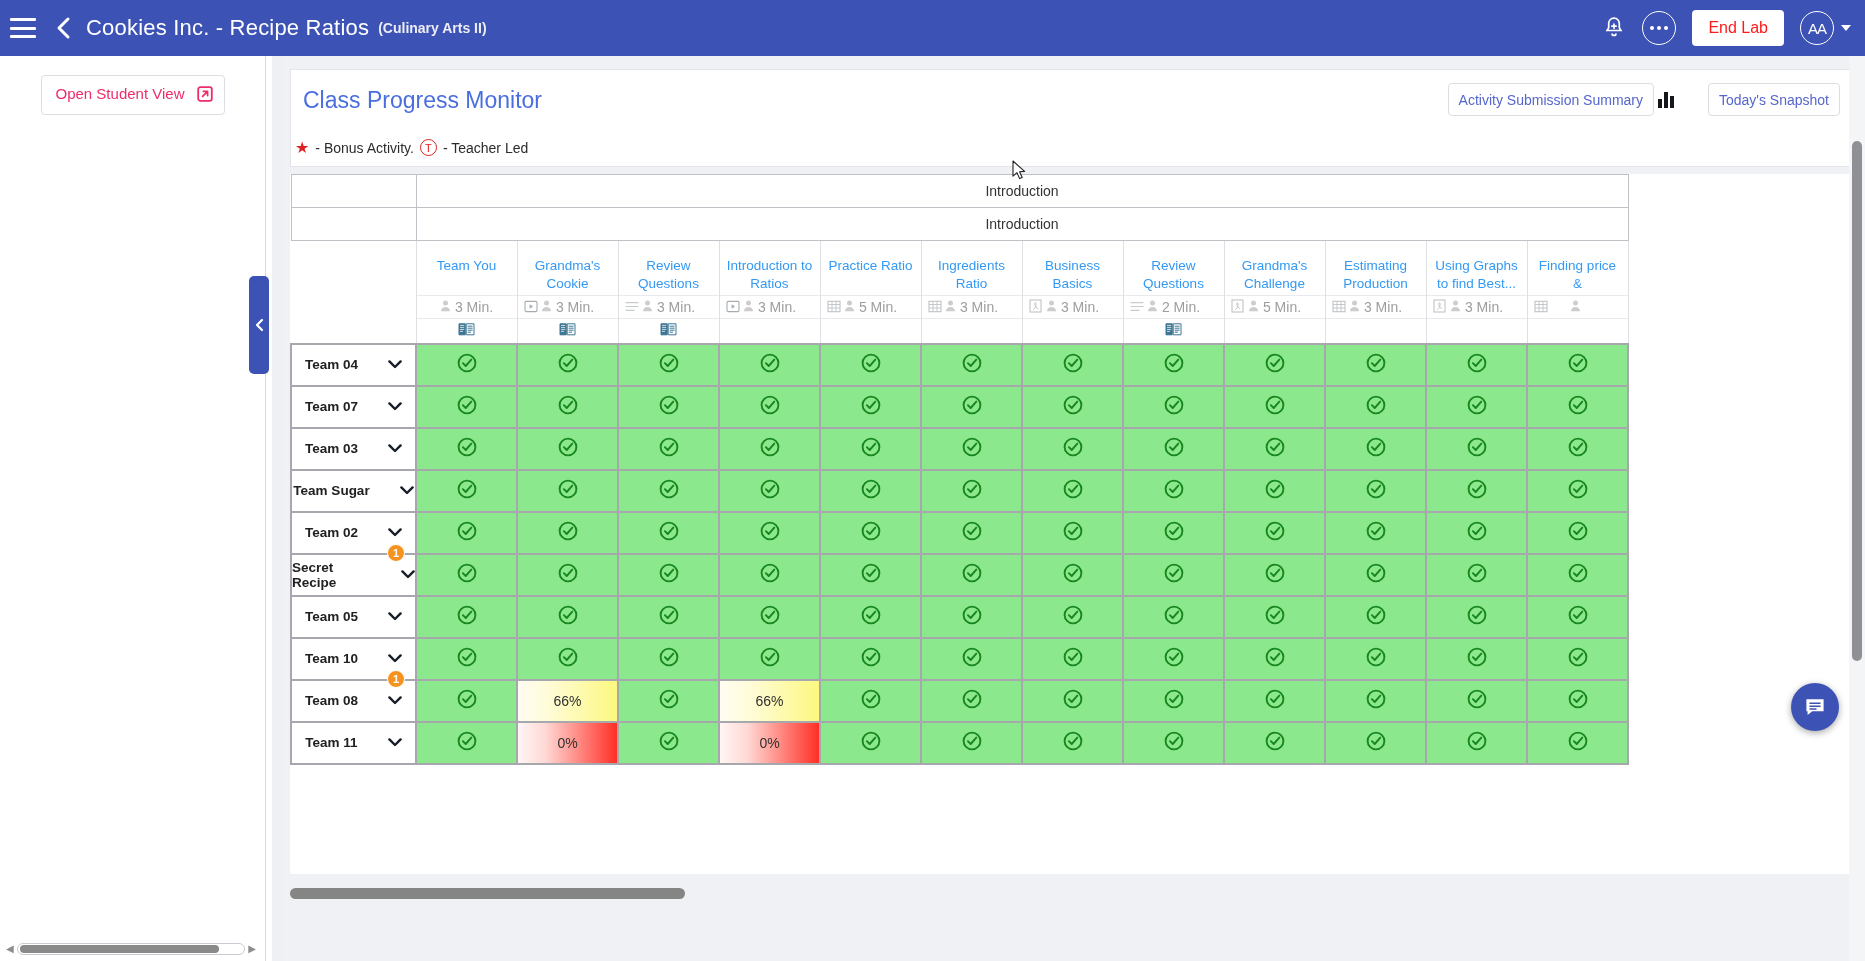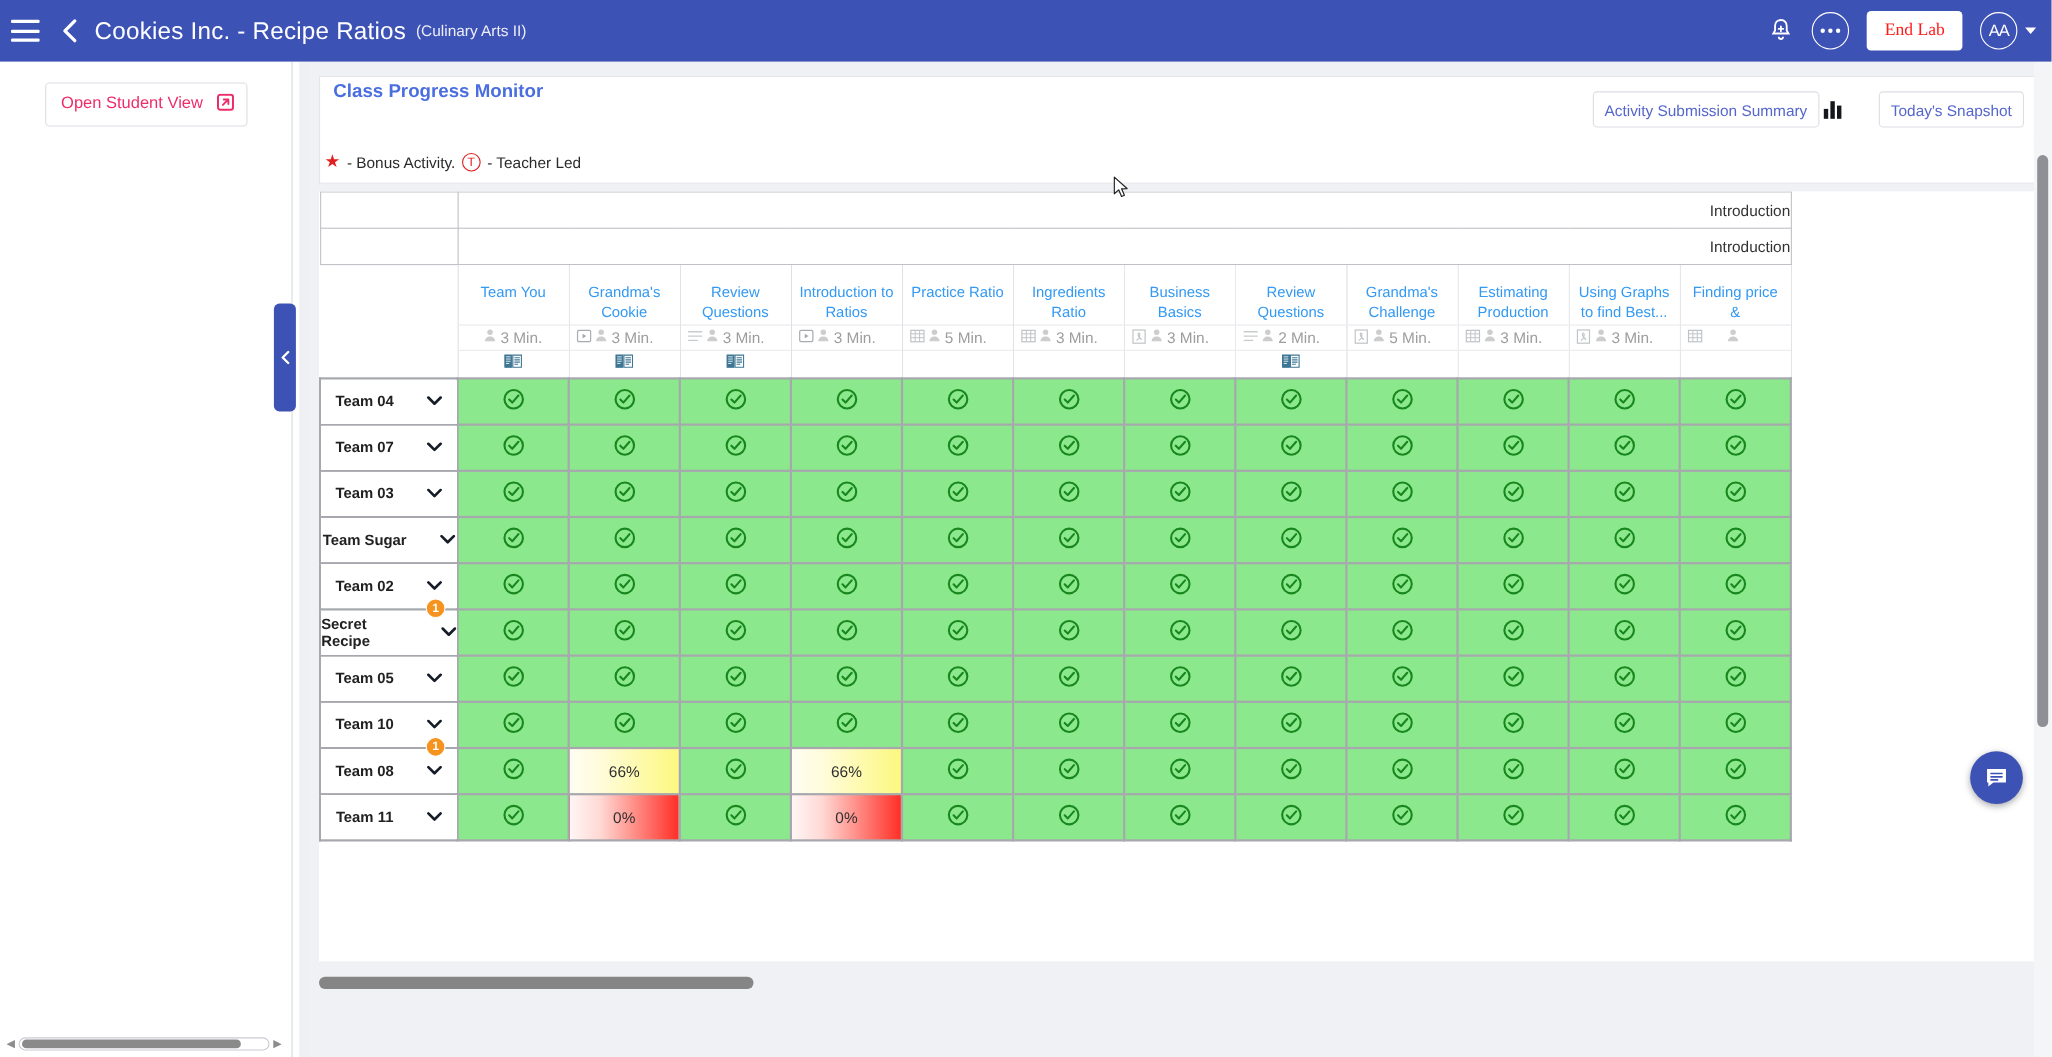--- a/index.html
+++ b/index.html
@@ -30,36 +30,36 @@
   .backchev {
     width: 26px; height: 26px; margin-right: 10px;
     display:flex; align-items:center; justify-content:center; cursor:pointer;
   }
   .backchev svg { display:block; }
   .app-title {
     font-size: 22px; font-weight: 400; letter-spacing: .2px;
     white-space: nowrap;
   }
   .app-subtitle {
-    font-size: 14px; margin-left: 9px; color: #ecedf7; white-space: nowrap;
+    font-size: 14px; margin-left: 9px; color: #ecedf7; white-space: nowrap; font-weight: bold;
   }
   .appbar-right {
     margin-left: auto; display: flex; align-items: center; gap: 16px;
     padding-right: 14px;
   }
   .bell { width: 24px; height: 26px; cursor: pointer; position: relative; }
   .dots-btn {
     width: 34px; height: 34px; border: 1.6px solid #fff; border-radius: 50%;
     display:flex; align-items:center; justify-content:center; gap:3px; cursor:pointer;
   }
   .dots-btn span { width:4px; height:4px; background:#fff; border-radius:50%; display:block; }
   .endlab {
     background: #fff; color: #ff1b1b; border: none; border-radius: 4px;
     font-size: 16px; padding: 9px 16px; cursor: pointer;
-    font-family: Liberation Serif, serif;
+    font-family: Liberation Sans, sans-serif;
   }
   .aa-btn {
     width: 34px; height: 34px; border: 1.8px solid #fff; border-radius: 50%;
     display:flex; align-items:center; justify-content:center;
     font-size: 15px; letter-spacing:-1px; cursor:pointer;
   }
   .aa-caret {
     width:0;height:0;border-left:5px solid transparent;border-right:5px solid transparent;
     border-top:6px solid #fff; margin-left:-9px; cursor:pointer;
   }
@@ -108,22 +108,22 @@
   
   .main {
     position:absolute; top:56px; left:282px; right:0; bottom:0;
     background:#f0f1f5; overflow:hidden;
   }
   .card {
     position:absolute; top:13px; left:8px; width:1565px; height:60px;
     background:#fff; border:1px solid #e4e5ea; border-bottom:none;
   }
   .card-title {
-    position:absolute; left:12px; top:3px;
-    color:#4a6ee0; font-size:17px; font-weight:700;
+    position:absolute; left:12px; top:17px;
+    color:#4a6ee0; font-size:23px; font-weight:400;
   }
   .toolbtn {
     position:absolute; top:13px; height:33px;
     border:1px solid #dcdee4; background:#fff; border-radius:4px;
     color:#5566cc; font-size:14px; padding:0 10px; cursor:pointer;
     font-family:"Liberation Sans", sans-serif; white-space:nowrap;
   }
   #btn-activity-summary { right: 200px; }
   #btn-todays-snapshot { right: 14px; }
   .barchart-icon {
@@ -161,21 +161,21 @@
     position:absolute; top:118px; left:8px; width:1565px; height:700px;
     overflow:hidden; background:#fff;
   }
   table.pm { border-collapse:collapse; table-layout:fixed; }
   table.pm td, table.pm th { padding:0; }
 
   .col-name { width:125px; }
   .col-act  { width:101px; }
 
   .grp-cell {
-    height:33px; border:1px solid #bfc1c6; text-align:right;
+    height:33px; border:1px solid #bfc1c6; text-align:center;
     font-size:14px; color:#333; background:#fff;
   }
   .blank-cell { border:1px solid #bfc1c6; background:#fff; }
   .blank-cell-noborder { border:none; background:#fff; }
 
   .act-head {
     border-left:1px solid #dfe0e4; border-right:1px solid #dfe0e4;
     border-top:1px solid #bfc1c6; border-bottom:none;
     background:#fff; vertical-align:top; height:103px;
     position:relative;

